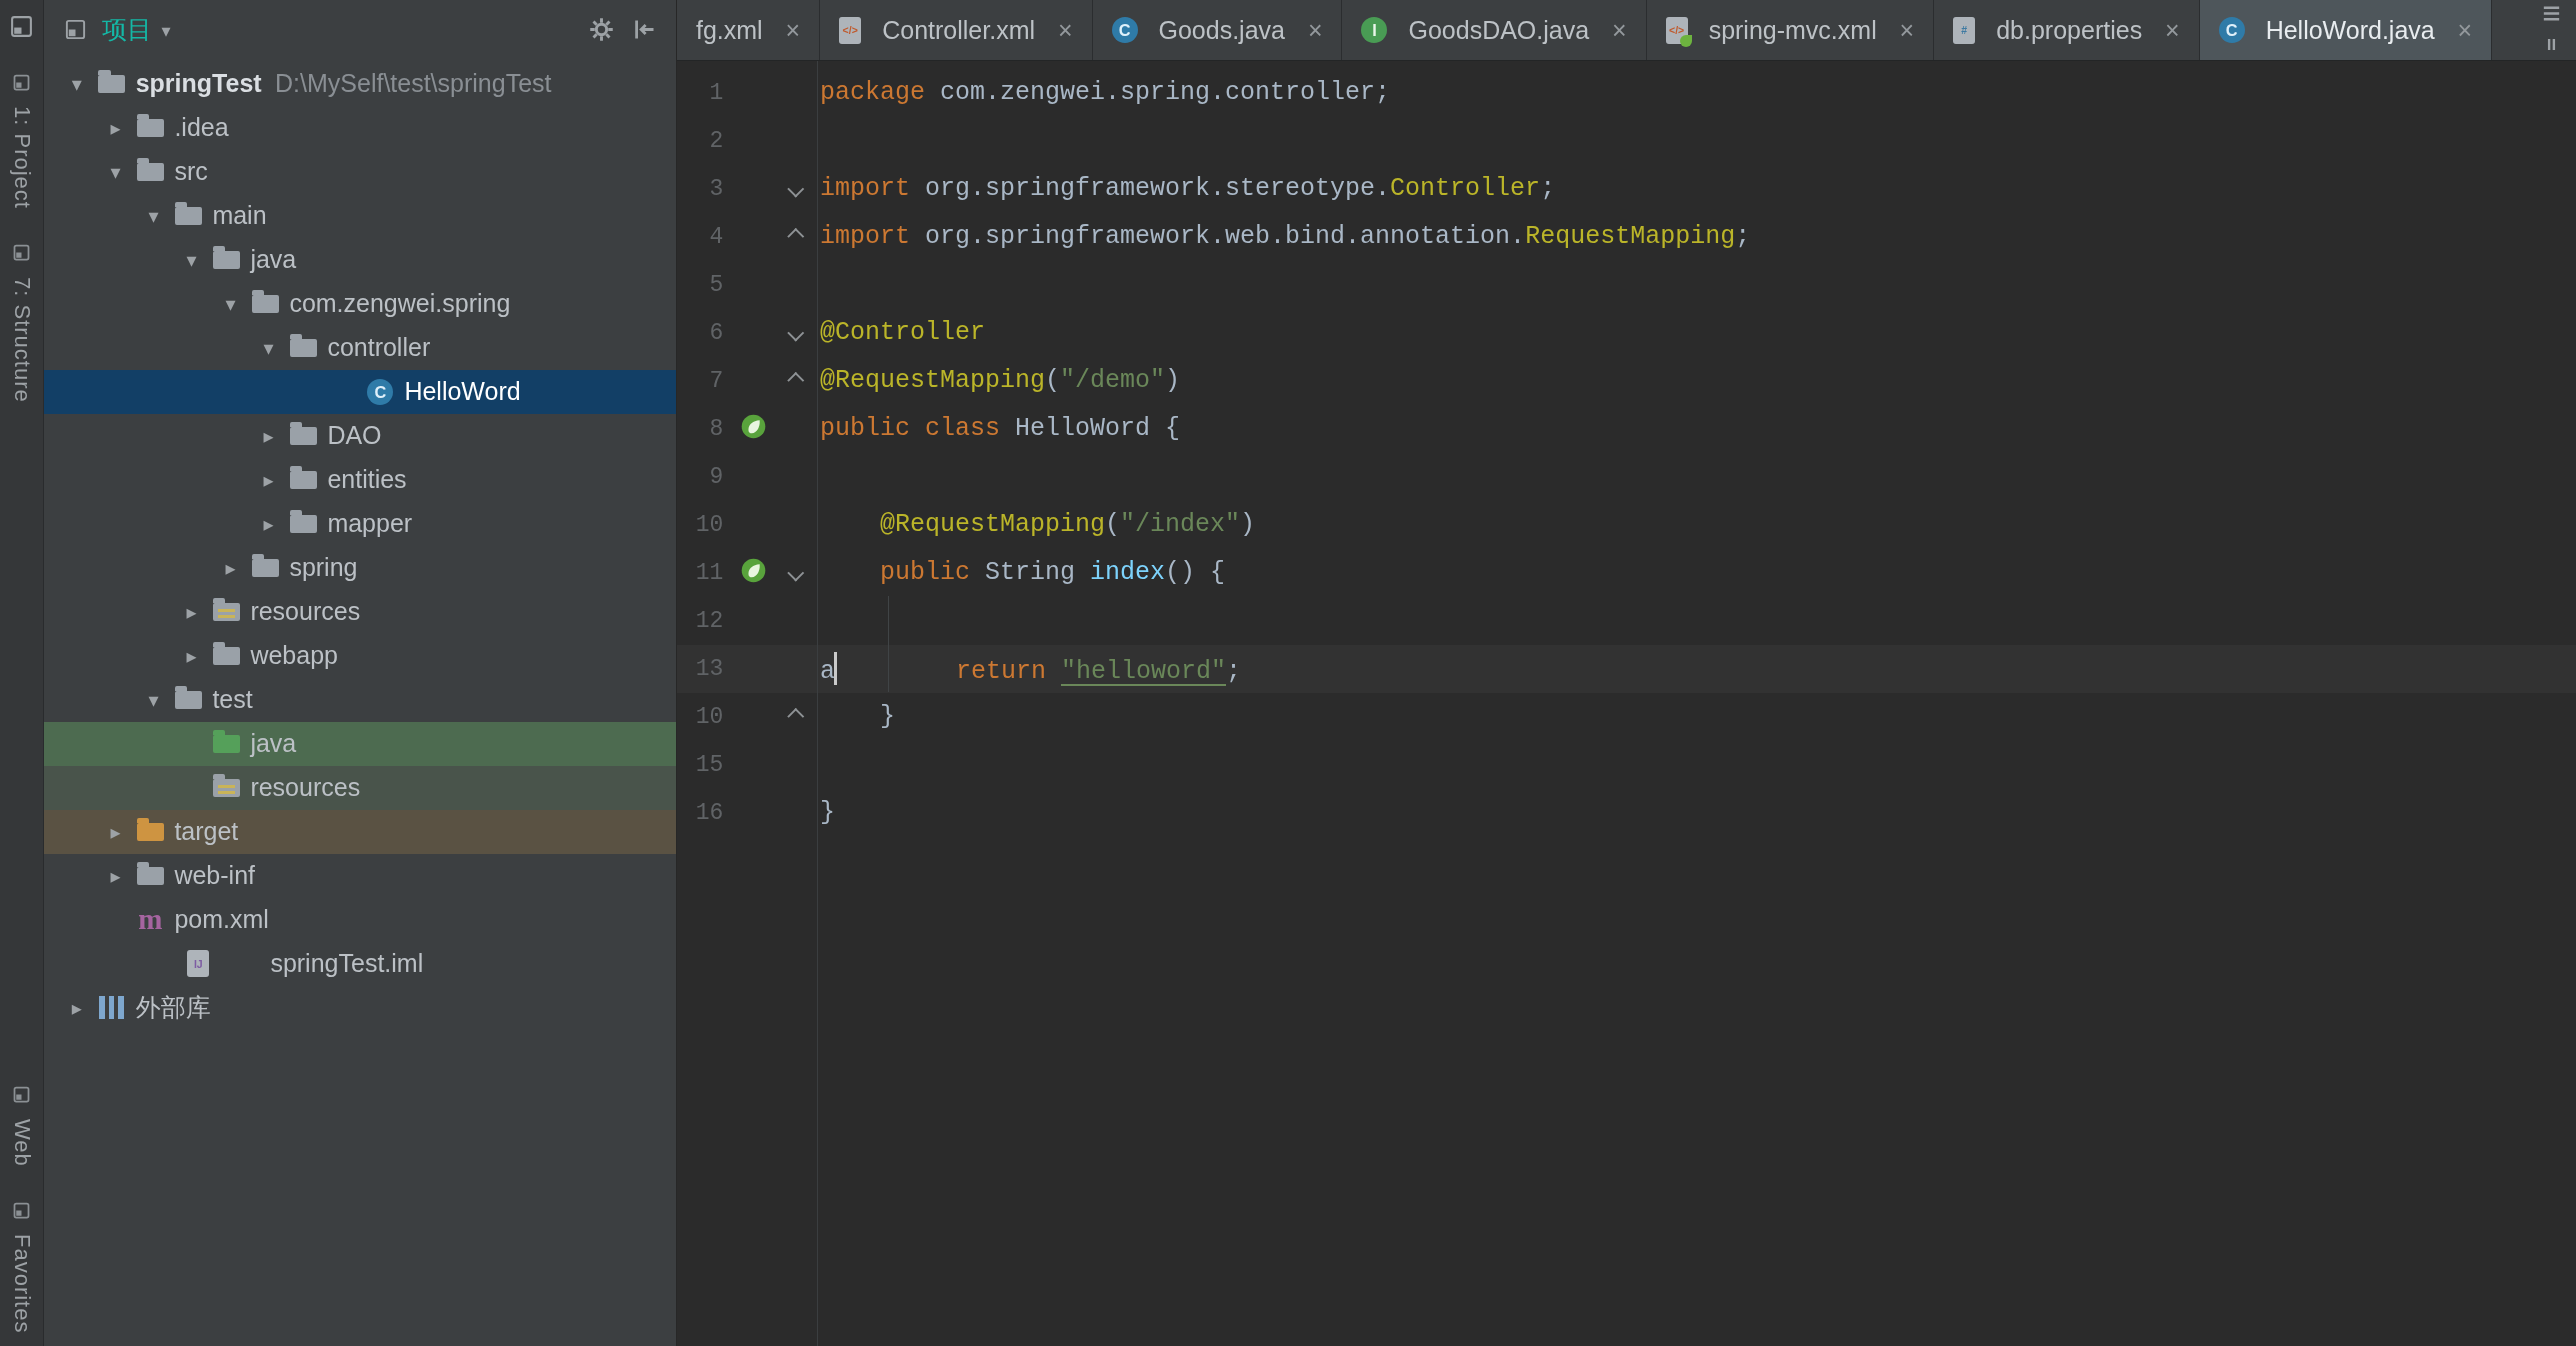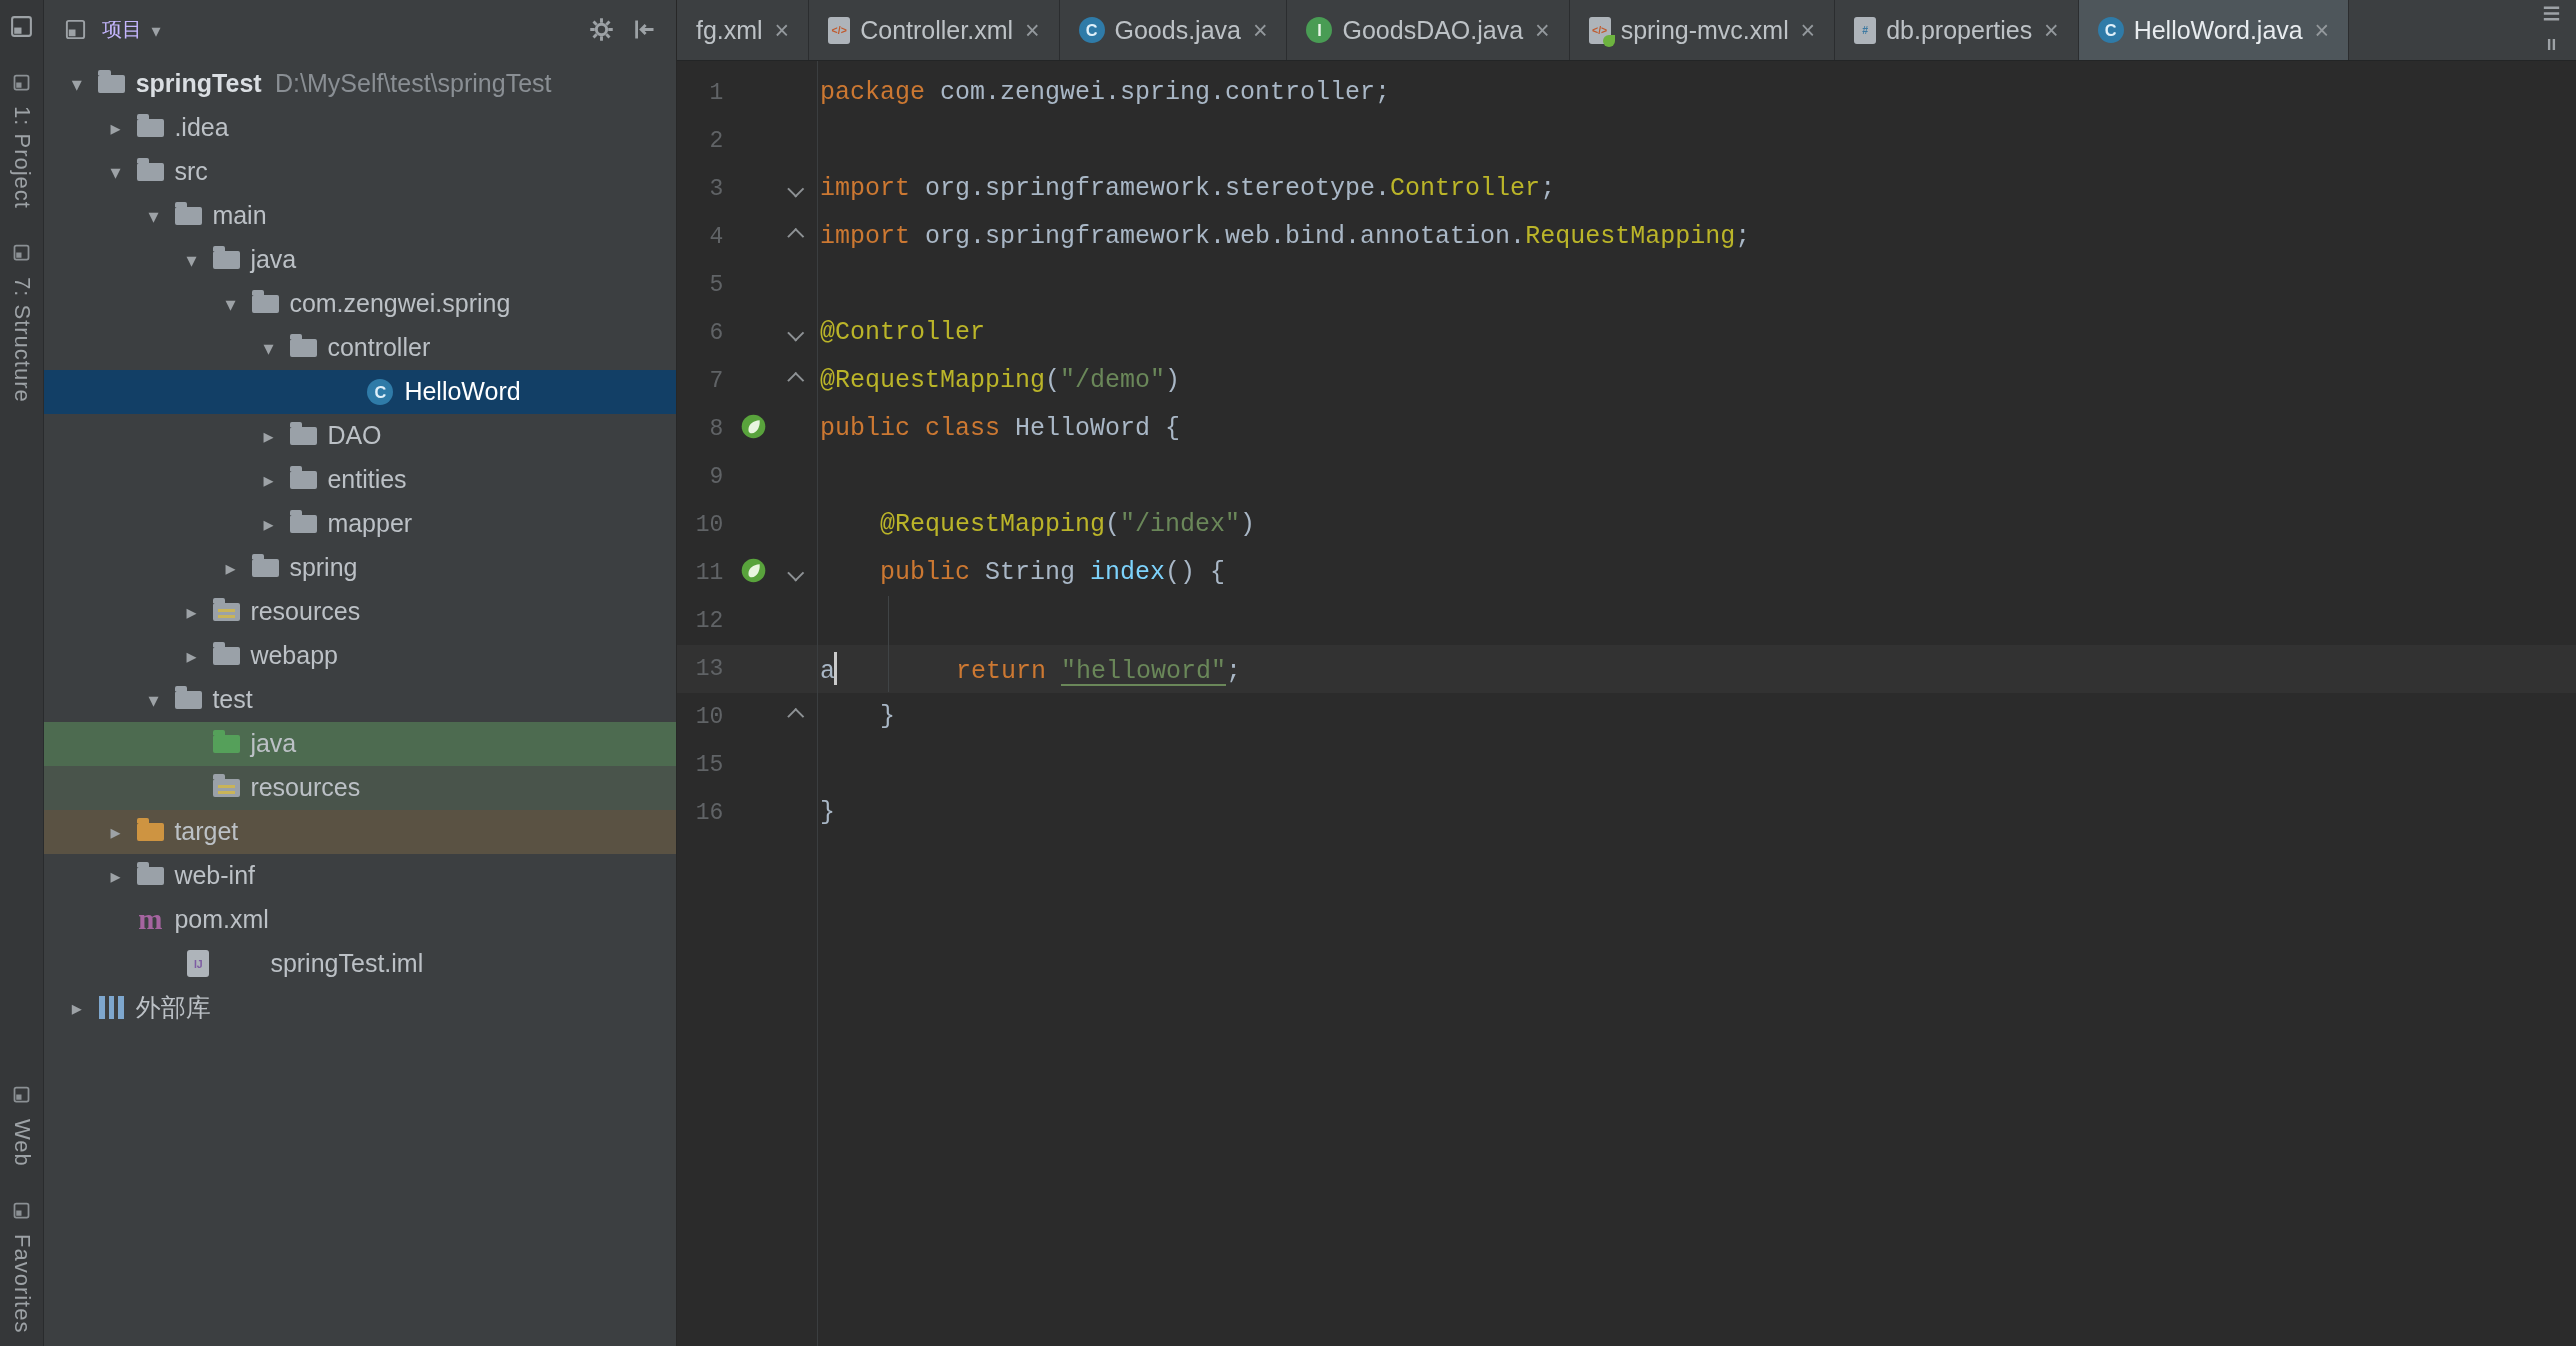--- a/index.html
+++ b/index.html
@@ -10,21 +10,21 @@
   
   #stripe{flex:0 0 44px;background:#353739;border-right:1px solid #292B2D;
           display:flex;flex-direction:column;align-items:center;padding:9.6px 0 13.4px;gap:29px}
   .stripe-btn{display:flex;flex-direction:column;align-items:center;gap:9.6px}
   .vtext{writing-mode:vertical-rl;font-size:22px;color:#9DA2A6;letter-spacing:1px;white-space:nowrap}
   .stripe-spacer{flex:1}
 
   
   #panel{flex:0 0 633px;background:#3C3F41;border-right:1.9px solid #272727;display:flex;flex-direction:column}
   #panel-header{height:58px;flex:0 0 58px;display:flex;align-items:center;padding:0 15.3px;gap:9.6px}
-  #panel-title{font-size:20px;color:#c4b5fd}
+  #panel-title{font-size:25px;color:#14b8a6}
   .hdr-caret{color:#9DA2A6;font-size:18px;margin-top:3.8px}
   #panel-header .sp{flex:1}
   .hic{display:inline-flex;align-items:center;justify-content:center;width:33px;height:33px}
 
   #tree{flex:1;padding-top:3.8px;overflow:hidden}
   .trow{height:44px;display:flex;align-items:center;white-space:nowrap}
   .tchev{flex:0 0 33px;margin-right:3.8px;text-align:center;font-size:20px;color:#9DA2A6}
   .ticon{margin-right:9.6px;display:inline-flex;align-items:center;justify-content:center;width:29px}
   .tlabel{font-size:25px;color:#BCC1C6}
   .tsec{font-size:25px;color:#8A8F94;margin-left:13.4px}
@@ -52,21 +52,21 @@
   .icfile.iml::after{color:#7D5CA3}
   .leafdot{position:absolute;right:-4.8px;bottom:-3.8px;width:12.5px;height:12.5px;border-radius:50% 0 50% 50%;background:#6DB33F}
   .icmvn{font:bold 29px/29px "Liberation Serif",serif;color:#A664A0}
   .iclib{display:inline-block;width:25px;height:23px;
          background:repeating-linear-gradient(90deg,#7EA7CE 0 5.8px,transparent 5.8px 9.6px)}
 
   
   #editor{flex:1;display:flex;flex-direction:column;min-width:0}
   #tabbar{height:61px;flex:0 0 61px;background:#3C3F41;border-bottom:1px solid #232526;display:flex}
   #tabs{display:flex;flex:1;overflow:hidden}
-  .tab{display:flex;align-items:center;gap:10px;padding:0 19px;border-right:1px solid #2B2D2F;
+  .tab{display:flex;align-items:center;gap:21px;padding:0 19px;border-right:1px solid #2B2D2F;
        font-size:25px;color:#BDC2C6;white-space:nowrap}
   .tab.active{background:#4E565B;color:#E8ECEF}
   .tab-close{color:#93989C;font-size:25px;margin-left:1.9px}
   #corner{display:flex;flex-direction:column;align-items:center;justify-content:center;gap:5.8px;padding:0 13.4px}
 
   #editor-body{flex:1;position:relative;font-family:"Liberation Mono",monospace;padding-top:7.7px}
   .gutter-sep{position:absolute;left:140px;top:0;bottom:0;width:1px;background:#3B3E40}
   .indent-guide{position:absolute;left:211px;top:535px;height:96px;width:1px;background:#404446}
   .cline{height:48px;display:flex;align-items:center}
   .cline.caretline{background:#323232}

